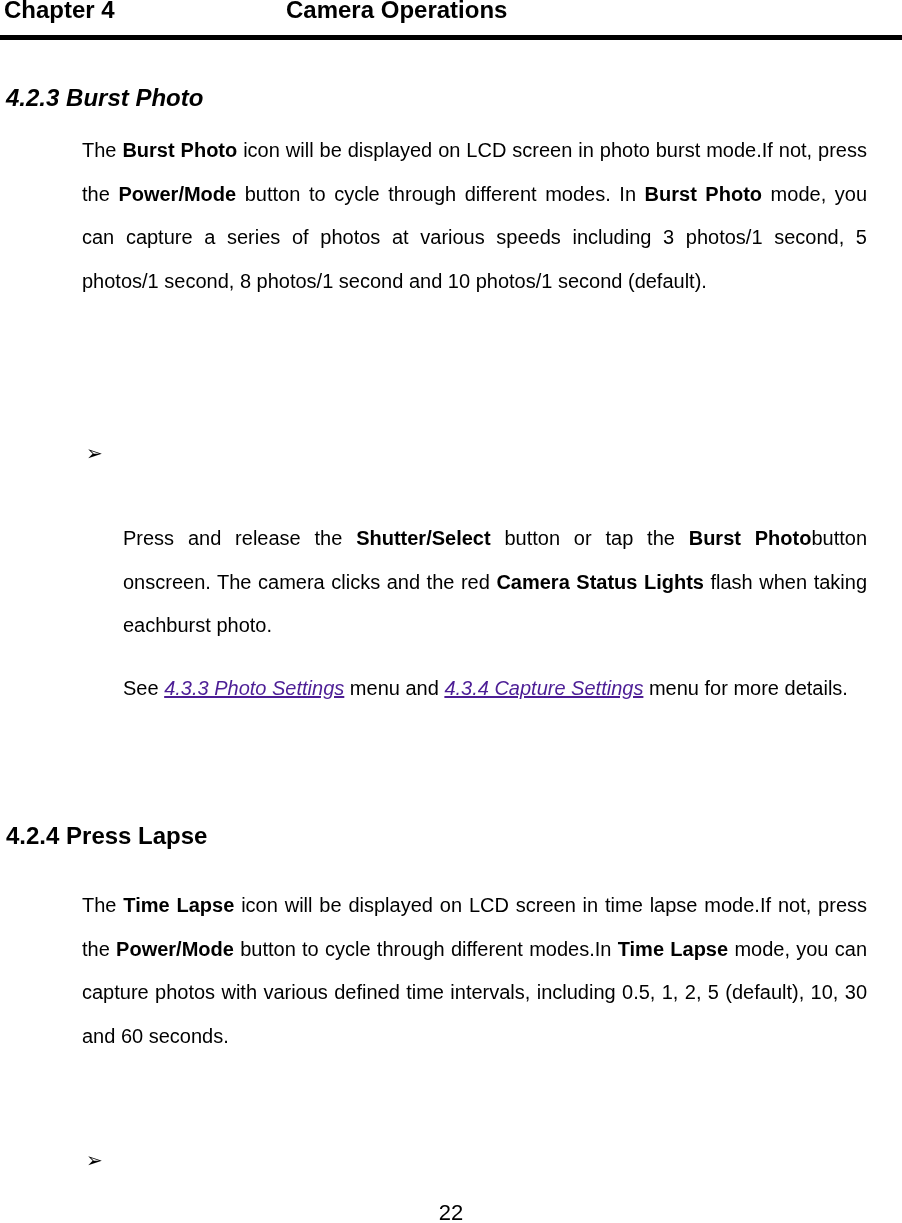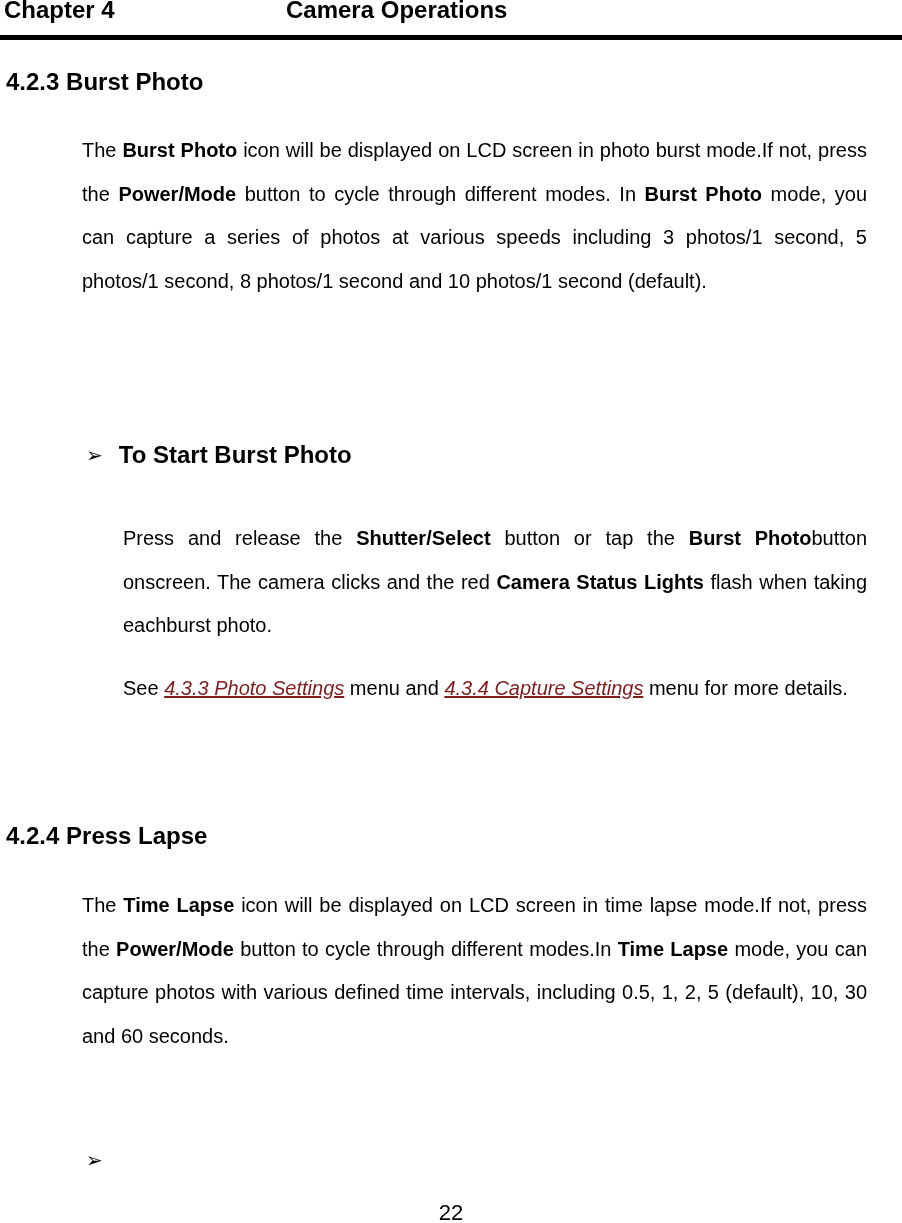--- a/index.html
+++ b/index.html
@@ -7,41 +7,40 @@
          font-family:"Liberation Sans", sans-serif; color:#000; }
   .hdr { position:absolute; top:0; left:0; width:902px; height:40px; }
   .hdr .ch { position:absolute; left:4px; top:-4px; font-size:24px; font-weight:bold; }
   .hdr .ti { position:absolute; left:286px; top:-4px; font-size:24px; font-weight:bold; }
   .hdr .rule { position:absolute; left:0; top:35px; width:902px; height:5px; background:#000; }
   .h2 { position:absolute; left:6px; font-size:24px; font-weight:bold; }
   .para { position:absolute; font-size:20px; line-height:43.5px; text-align:justify; text-align-last:left; }
   .para b { font-weight:bold; }
   .bullet { position:absolute; font-size:24px; font-weight:bold; display:flex; align-items:center; }
   .bullet .arrow { font-size:20px; font-weight:normal; margin-right:16px; }
-  a.link { color:#7f1d1d; font-style:italic; text-decoration:underline; }
+  a.link { color:#4c1d95; font-style:italic; text-decoration:underline; }
   .pg { position:absolute; left:0; width:902px; top:1200px; text-align:center; font-size:22px; }
 </style>
 </head>
 <body>
 
 <div class="hdr">
   <span class="ch">Chapter 4</span>
   <span class="ti">Camera Operations</span>
   <div class="rule"></div>
 </div>
 
-<div class="h2" style="top:68px;">4.2.3 Burst Photo</div>
+<div class="h2" style="top:84px;font-style:italic;">4.2.3 Burst Photo</div>
 
 <div class="para" style="left:82px; top:129px; width:785px;">
   <span>The </span><b>Burst Photo</b><span> icon will be displayed on LCD screen in photo burst mode.If not, press the </span><b>Power/Mode</b><span> button to cycle through different modes. In </span><b>Burst Photo</b><span> mode, you can capture a series of photos at various speeds including 3 photos/1 second, 5 photos/1 second, 8 photos/1 second and 10 photos/1 second (default).</span>
 </div>
 
 <div class="bullet" style="left:86px; top:441px;">
   <span class="arrow">➢</span>
-  <span>To Start Burst Photo</span>
 </div>
 
 <div class="para" style="left:123px; top:481px; width:744px;margin-top:36px;">
   <span>Press and release the </span><b>Shutter/Select</b><span> button or tap the </span><b>Burst Photo</b><span>button onscreen. The camera clicks and the red </span><b>Camera Status Lights</b><span> flash when taking eachburst photo.</span>
 </div>
 
 <div class="para" style="left:123px; top:667px; width:744px;">
   <span>See </span><a class="link">4.3.3 Photo Settings</a><span> menu and </span><a class="link">4.3.4 Capture Settings</a><span> menu for more details.</span>
 </div>
 

